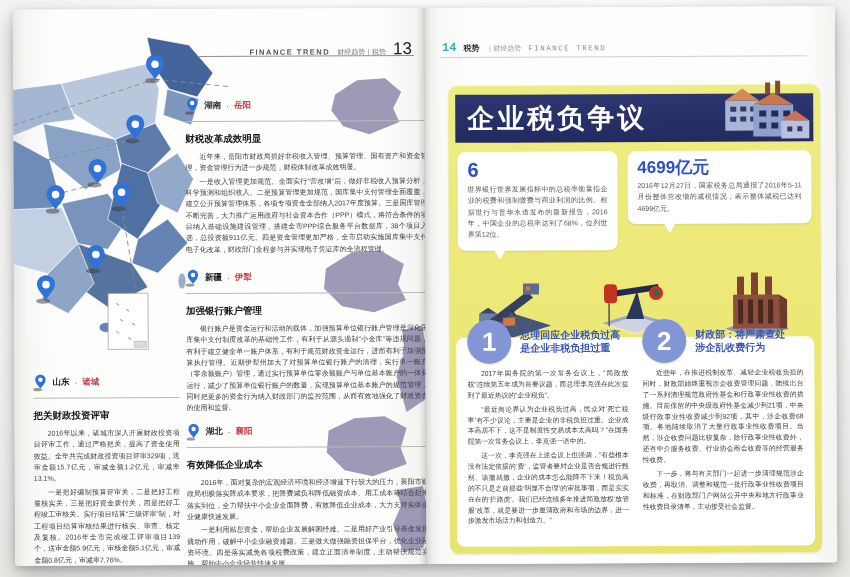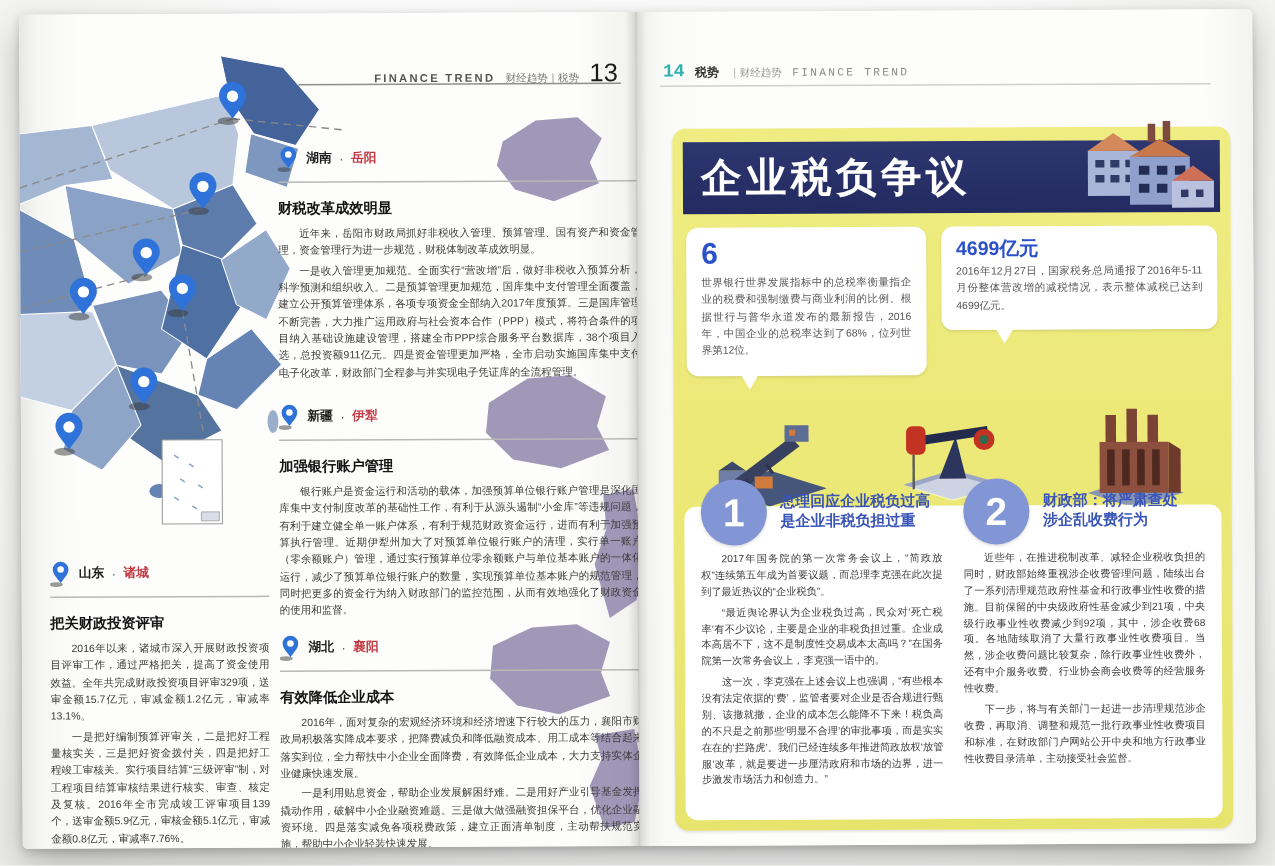--- a/index.html
+++ b/index.html
@@ -38,21 +38,21 @@
   .panel{position:absolute;left:24px;top:78px;width:372px;height:468px;background:linear-gradient(180deg,#efec82 0%,#ebe876 55%,#e7e46e 100%);border-radius:9px;z-index:2;box-shadow:0 1px 2px rgba(0,0,0,.12);}
   .banner{position:absolute;left:7px;top:9px;right:7px;height:48px;background:linear-gradient(180deg,#2d366f,#222a60);display:flex;align-items:center;}
   .banner h1{margin:0;padding-left:12px;font-size:27px;letter-spacing:3px;color:#fff;font-weight:bold;}
   .banner-illo{position:absolute;right:0;top:-13px;width:104px;height:68px;}
   .stats{position:absolute;left:9px;right:9px;top:66px;display:flex;gap:10px;align-items:flex-start;}
   .stat-card{background:#fff;border-radius:8px;padding:8px 10px 10px;position:relative;box-shadow:0 1px 2px rgba(0,0,0,.10);}
   .stat-card::after{content:"";position:absolute;bottom:-9px;left:36px;width:0;height:0;border-left:6px solid transparent;border-right:6px solid transparent;border-top:10px solid #fff;}
   .stat-1{width:46%;}
   .stat-2{width:54%;}
   .stat-value{color:#2b50c8;font-weight:bold;font-size:20px;line-height:1;}
-  .stat-2 .stat-value{font-size:13px;}
+  .stat-2 .stat-value{font-size:17px;}
   .stat-text{font-size:7px;color:#565656;line-height:1.62;text-align:justify;margin:4px 0 0;}
   .illos{position:absolute;left:14px;right:14px;top:176px;height:80px;display:flex;justify-content:space-between;align-items:flex-end;padding:0 8px;}
   .content{position:absolute;left:7px;right:7px;top:252px;bottom:7px;background:#fff;border-radius:8px;padding:0 11px 6px;}
   .cols{display:flex;gap:14px;height:100%;}
   .col{width:50%;}
   .item-head{display:flex;align-items:center;gap:9px;margin-top:-18px;margin-bottom:5px;}
   .numcircle{flex:0 0 44px;width:44px;height:44px;border-radius:50%;background:#8295d5;color:#fff;font-size:26px;font-weight:bold;display:flex;align-items:center;justify-content:center;box-shadow:0 1px 2px rgba(0,0,0,.15);}
   .item-title{color:#3a55b8;font-weight:bold;font-size:10px;line-height:1.3;}
   .col p{font-size:6.8px;color:#3a3a3a;line-height:1.6;text-align:justify;text-indent:2em;margin:3px 0;}
 

